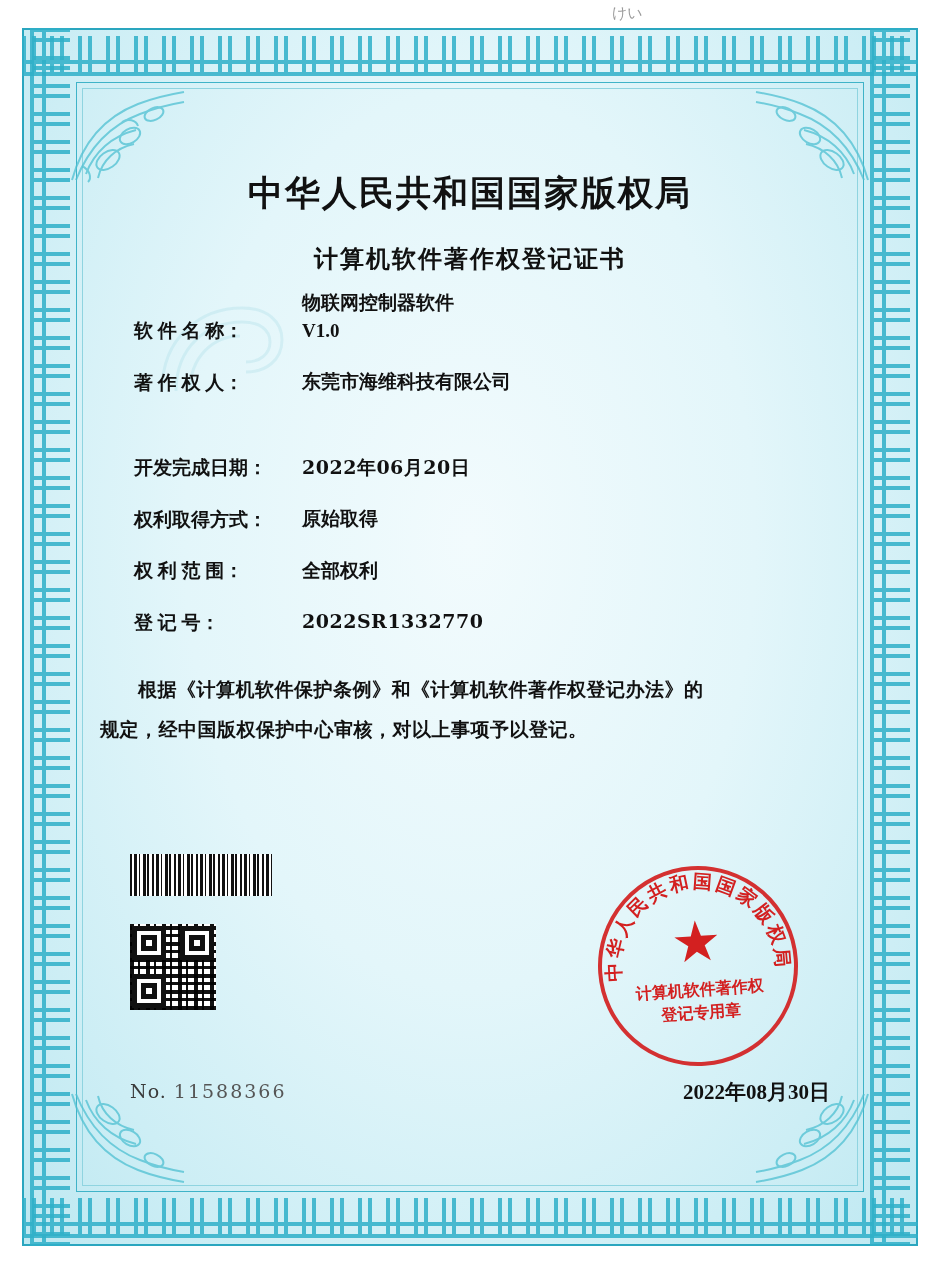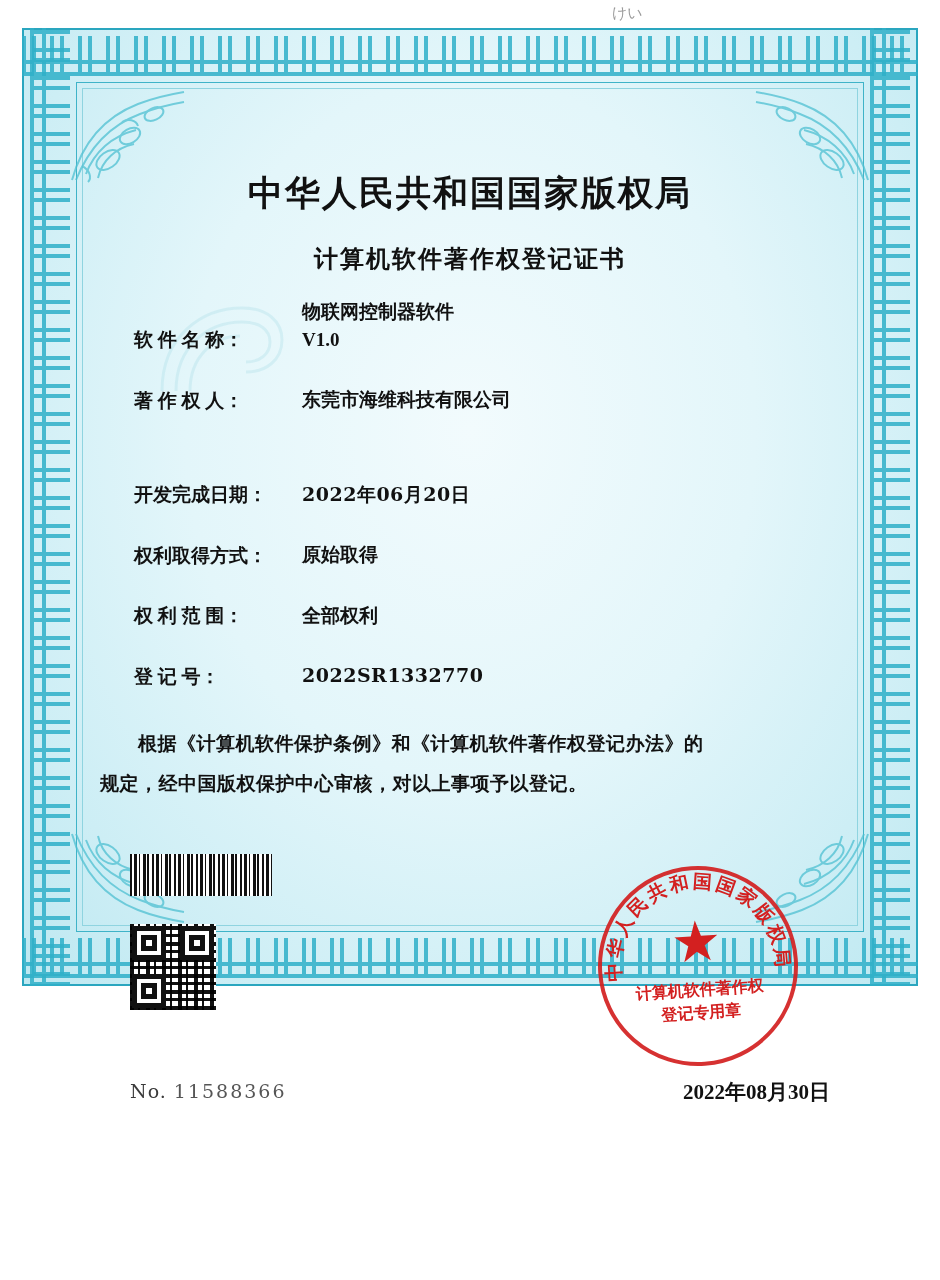--- a/index.html
+++ b/index.html
@@ -20,21 +20,21 @@
     position: absolute;
     inset: 0;
     background: #ffffff;
   }
 
   .cert {
     position: absolute;
     left: 22px;
     top: 28px;
     width: 896px;
-    height: 958px;
+    height: 1218px;
     background:
       radial-gradient(ellipse at 50% 42%, #f2fbfd 0%, #e3f6fa 45%, #cdeef5 78%, #bde8f1 100%);
     box-sizing: border-box;
   }
 
   
   .border-outer {
     position: absolute;
     inset: 0;
     border: 2px solid #2aa6bf;
@@ -170,21 +170,20 @@
     color: #111;
     font-weight: bold;
     white-space: nowrap;
   }
   .row .label.sp0 { letter-spacing: 0px; }
   .row .value {
     font-size: 19px;
     color: #111;
     font-weight: bold;
     line-height: 1.45;
-    margin-top: 9px;
   }
   .row .value.mono {
     font-family: "DejaVu Serif", "Liberation Serif", serif;
     letter-spacing: .5px;
   }
 
   .gap-lg { height: 54px; }
 
   .row.tall { margin-bottom: 24px; }
 

